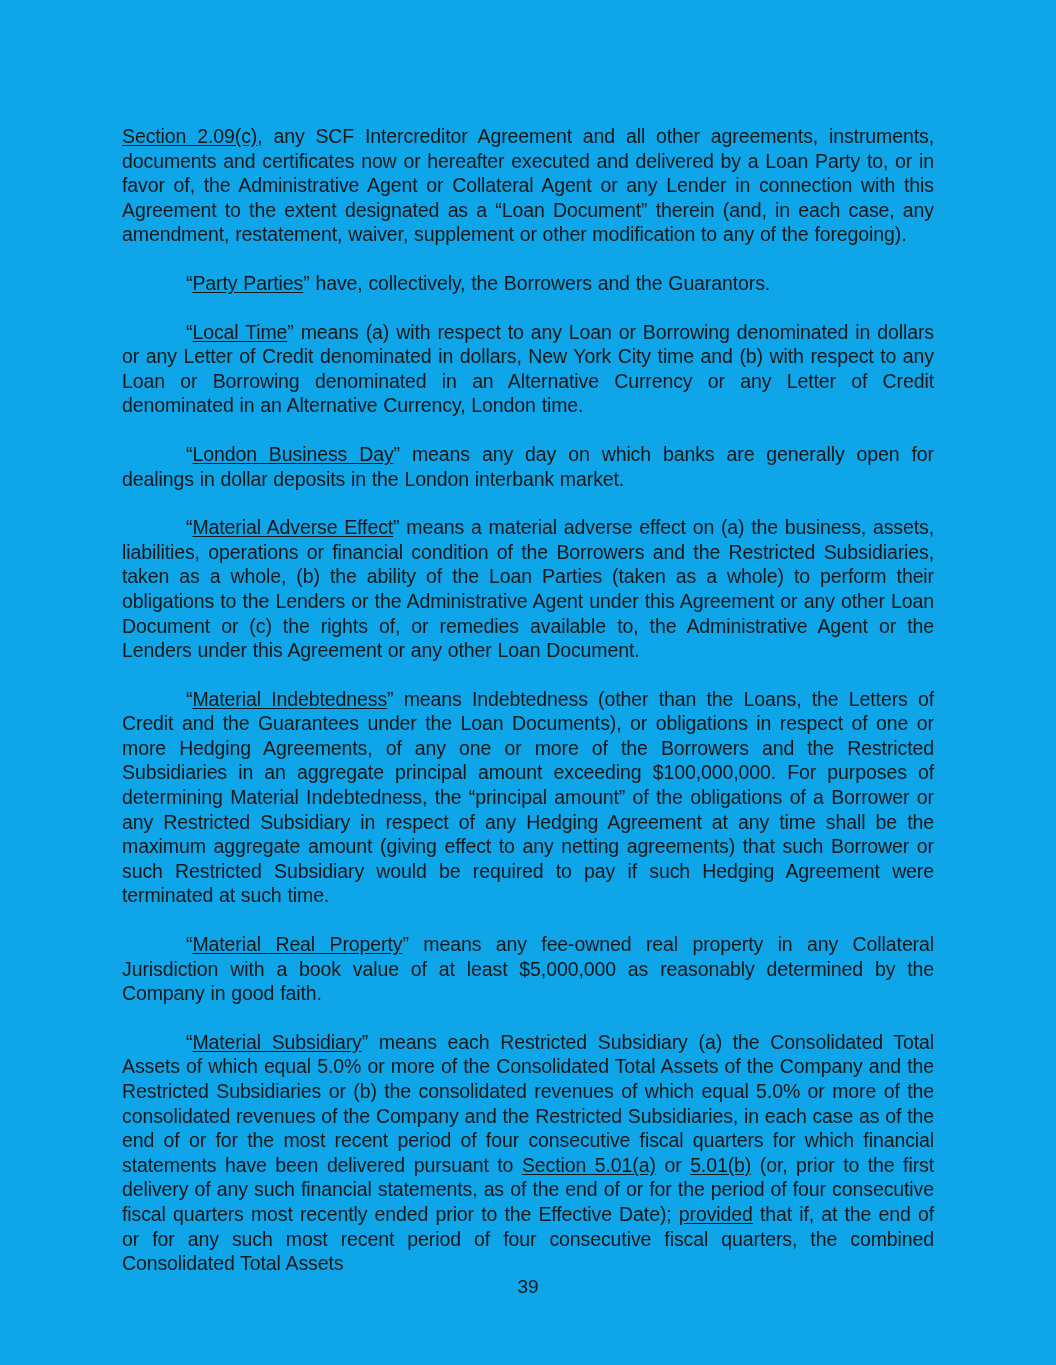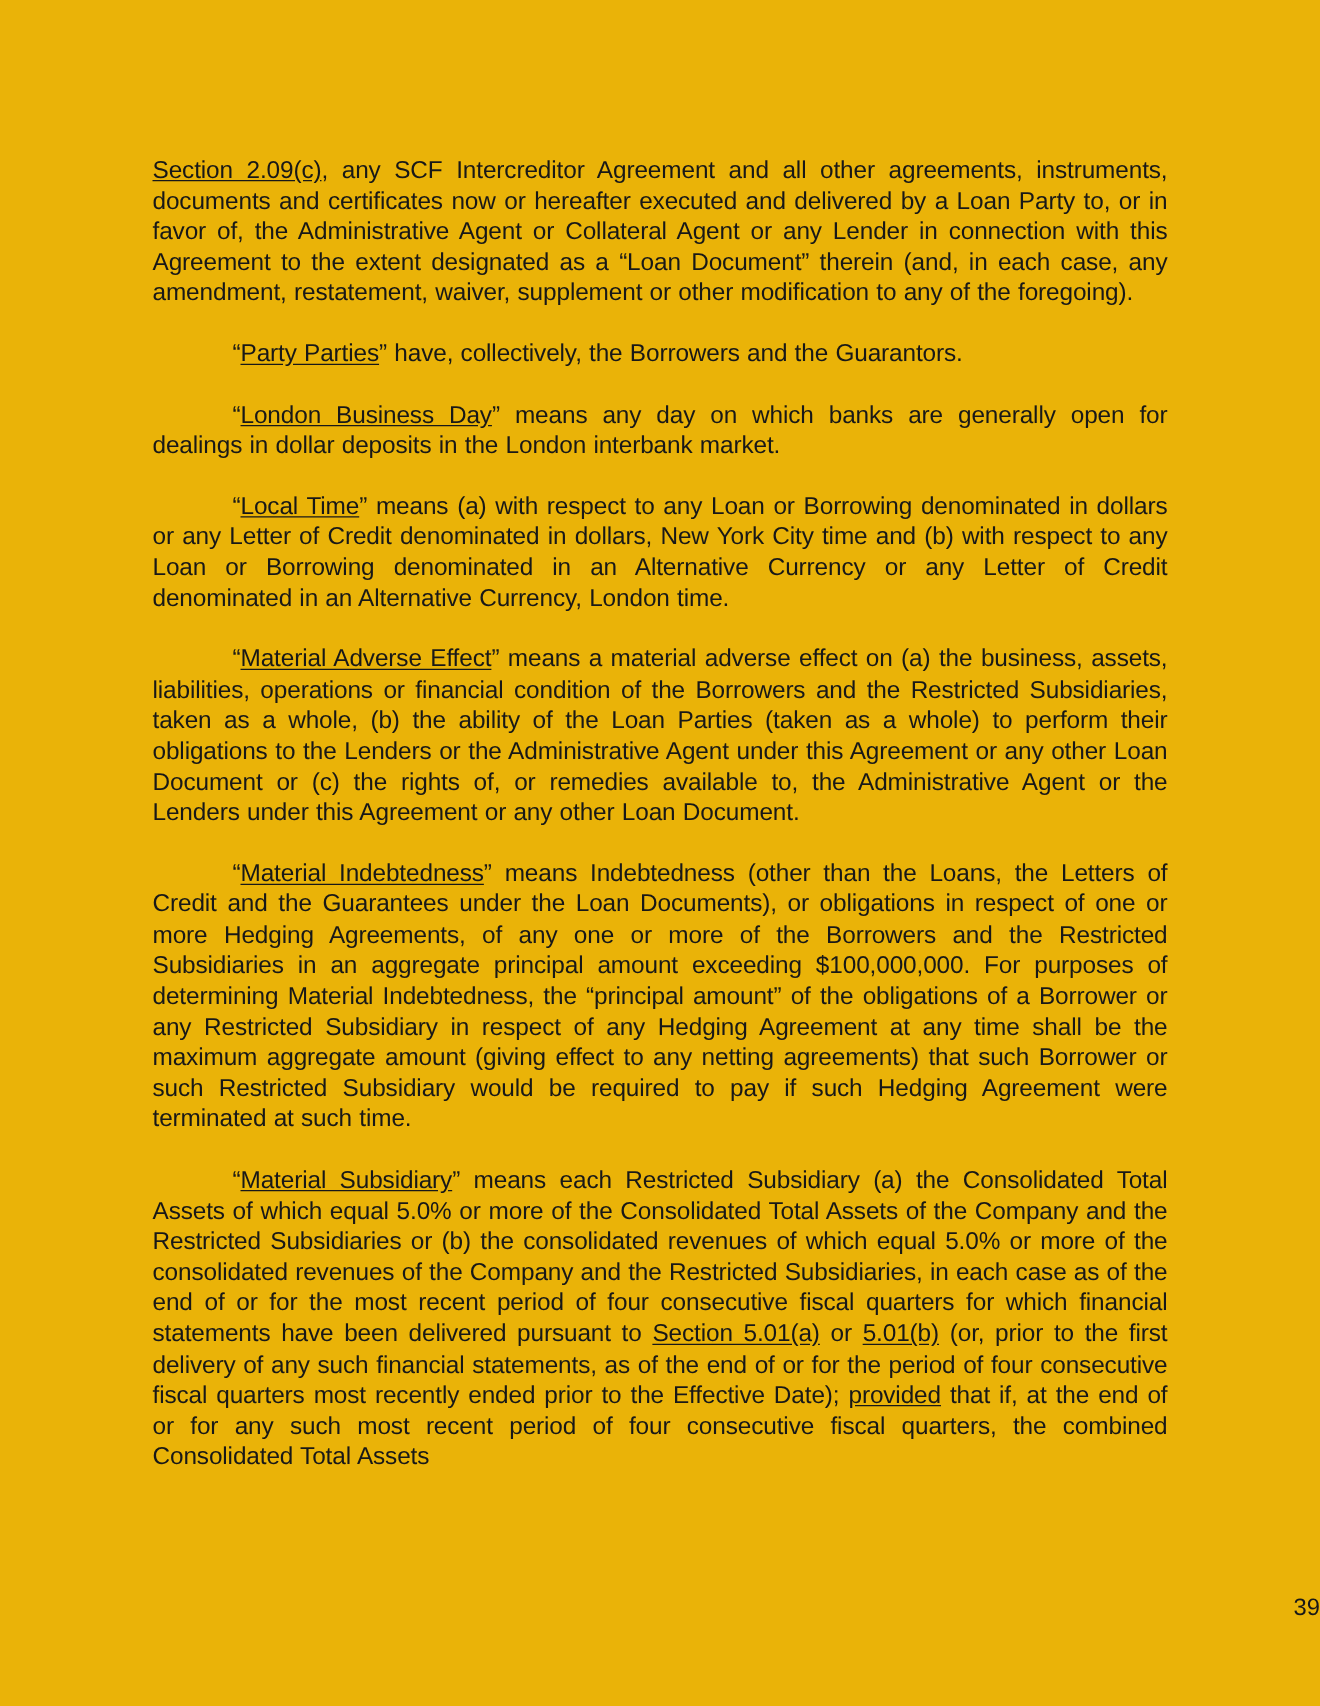--- a/index.html
+++ b/index.html
@@ -8,21 +8,21 @@
     height: 1365px;
     background: #ffffff;
     position: relative;
     font-family: "Liberation Sans", sans-serif;
     color: #181818;
     overflow: hidden;
   }
   .page {
     position: absolute;
     inset: 0;
-    background: #eab308;
+    background: #0ea5e9;
   }
   .doc {
     position: absolute;
     left: 122px;
     top: 124px;
     width: 812px;
   }
   p.para {
     margin: 0 0 24px 0;
     font-size: 19.5px;
@@ -34,32 +34,33 @@
   p.para.indent { text-indent: 64px; }
   .u {
     text-decoration: underline;
     text-underline-offset: 2px;
   }
   .pageno {
     position: absolute;
     top: 1276px;
     left: 0;
     width: 100%;
-    text-align: right;
+    text-align: center;
     font-size: 19px;
     color: #181818;
   }
 </style>
 </head>
 <body>
 
 <div class="page">
   <main class="doc" id="doc">
       <p class="para"><span class="u">Section 2.09(c)</span><span>, any SCF Intercreditor Agreement and all other agreements, instruments, documents and certificates now or hereafter executed and delivered by a Loan Party to, or in favor of, the Administrative Agent or Collateral Agent or any Lender in connection with this Agreement to the extent designated as a “Loan Document” therein (and, in each case, any amendment, restatement, waiver, supplement or other modification to any of the foregoing).</span></p>
       <p class="para indent"><span>“</span><span class="u">Party Parties</span><span>” have, collectively, the Borrowers and the Guarantors.</span></p>
+      <p class="para indent"><span>“</span><span class="u">Local Time</span><span>” means (a) with respect to any Loan or Borrowing denominated in dollars or any Letter of Credit denominated in dollars, New York City time and (b) with respect to any Loan or Borrowing denominated in an Alternative Currency or any Letter of Credit denominated in an Alternative Currency, London time.</span></p>
       <p class="para indent"><span>“</span><span class="u">London Business Day</span><span>” means any day on which banks are generally open for dealings in dollar deposits in the London interbank market.</span></p>
-      <p class="para indent"><span>“</span><span class="u">Local Time</span><span>” means (a) with respect to any Loan or Borrowing denominated in dollars or any Letter of Credit denominated in dollars, New York City time and (b) with respect to any Loan or Borrowing denominated in an Alternative Currency or any Letter of Credit denominated in an Alternative Currency, London time.</span></p>
       <p class="para indent"><span>“</span><span class="u">Material Adverse Effect</span><span>” means a material adverse effect on (a) the business, assets, liabilities, operations or financial condition of the Borrowers and the Restricted Subsidiaries, taken as a whole, (b) the ability of the Loan Parties (taken as a whole) to perform their obligations to the Lenders or the Administrative Agent under this Agreement or any other Loan Document or (c) the rights of, or remedies available to, the Administrative Agent or the Lenders under this Agreement or any other Loan Document.</span></p>
       <p class="para indent"><span>“</span><span class="u">Material Indebtedness</span><span>” means Indebtedness (other than the Loans, the Letters of Credit and the Guarantees under the Loan Documents), or obligations in respect of one or more Hedging Agreements, of any one or more of the Borrowers and the Restricted Subsidiaries in an aggregate principal amount exceeding $100,000,000.  For purposes of determining Material Indebtedness, the “principal amount” of the obligations of a Borrower or any Restricted Subsidiary in respect of any Hedging Agreement at any time shall be the maximum aggregate amount (giving effect to any netting agreements) that such Borrower or such Restricted Subsidiary would be required to pay if such Hedging Agreement were terminated at such time.</span></p>
+      <p class="para indent"><span>“</span><span class="u">Material Real Property</span><span>” means any fee-owned real property in any Collateral Jurisdiction with a book value of at least $5,000,000 as reasonably determined by the Company in good faith.</span></p>
       <p class="para indent"><span>“</span><span class="u">Material Subsidiary</span><span>” means each Restricted Subsidiary (a) the Consolidated Total Assets of which equal 5.0% or more of the Consolidated Total Assets of the Company and the Restricted Subsidiaries or (b) the consolidated revenues of which equal 5.0% or more of the consolidated revenues of the Company and the Restricted Subsidiaries, in each case as of the end of or for the most recent period of four consecutive fiscal quarters for which financial statements have been delivered pursuant to </span><span class="u">Section 5.01(a)</span><span> or </span><span class="u">5.01(b)</span><span> (or, prior to the first delivery of any such financial statements, as of the end of or for the period of four consecutive fiscal quarters most recently ended prior to the Effective Date); </span><span class="u">provided</span><span> that if, at the end of or for any such most recent period of four consecutive fiscal quarters, the combined Consolidated Total Assets</span></p>
     </main>
   <footer class="pageno">39</footer>
 </div>
 
 </body></html>

